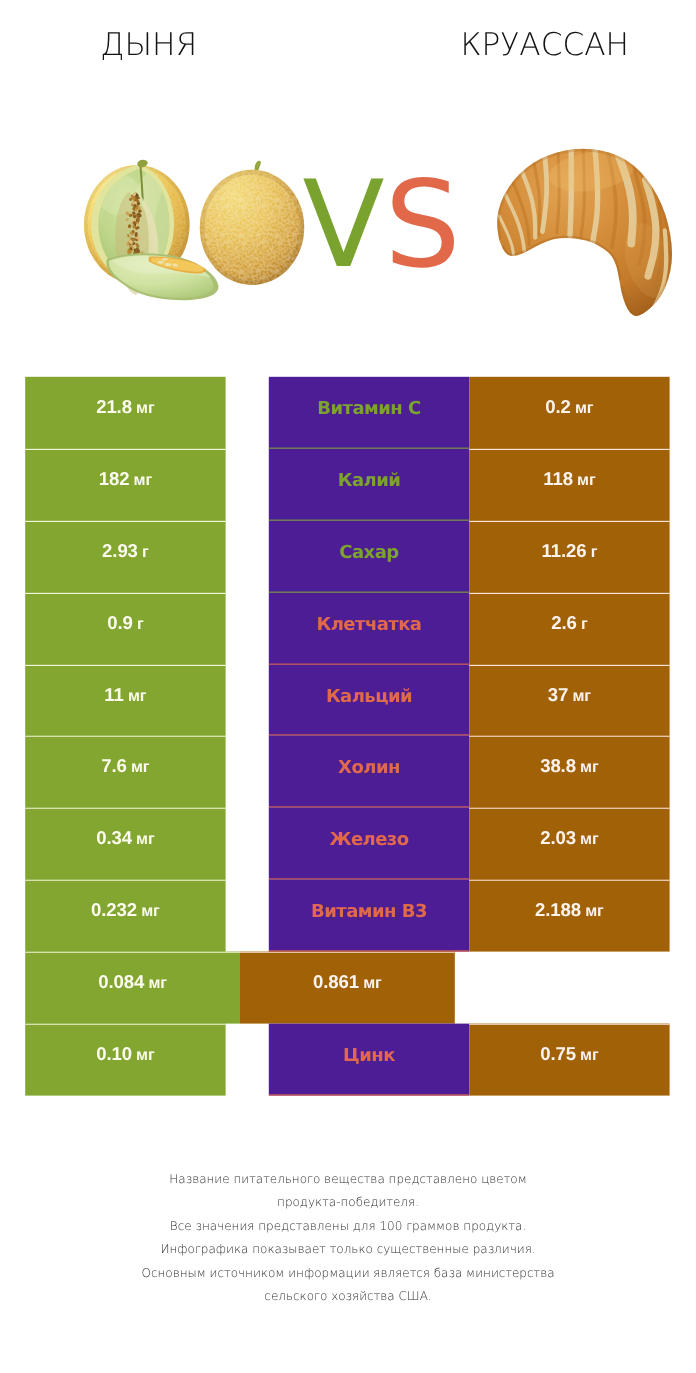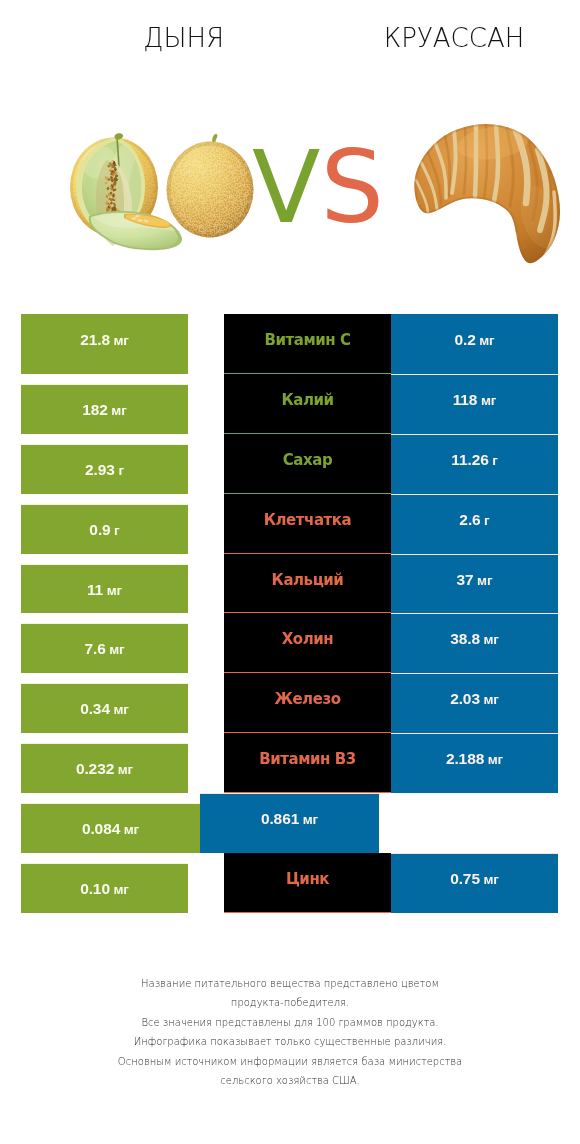--- a/index.html
+++ b/index.html
@@ -2,37 +2,37 @@
 <html><head>
 <meta charset="utf-8">
 <title>vs</title>
 <style>
   html,body{margin:0;padding:0;}
   body{width:580px;height:1144px;background:#ffffff;font-family:"Liberation Sans",sans-serif;overflow:hidden;position:relative;}
   .page{position:relative;width:580px;height:1144px;}
   
   .titles{position:absolute;left:0;top:0;width:580px;height:72px;}
   .title{position:absolute;top:25px;font-family:"DejaVu Sans",sans-serif;font-weight:300;font-size:26px;color:#131313;text-align:center;line-height:26px;}
-  .title.left{left:24px;width:200px;text-align:right;}
+  .title.left{left:24px;width:200px;}
   .title.right{left:354px;width:200px;}
   
   .hero{position:absolute;left:0;top:110px;width:580px;height:175px;margin-left:26px;}
   .vs{position:absolute;left:226px;top:28px;font-size:0;font-family:"DejaVu Sans",sans-serif;}
   .vs span{font-size:100px;font-weight:400;line-height:100px;}
   .vs .v{color:#7aa22e;}
   .vs .s{color:#e1694a;}
   
   .table{position:absolute;left:21px;top:314px;width:537px;}
   .row{display:flex;height:59.9px;position:relative;}
-  .row+.row .cell.left{box-shadow:inset 0 1px 0 #f2f5d8;margin-top:10px;}
+  .row+.row .cell.left{box-shadow:inset 0 1px 0 #f2f5d8;}
   .row+.row .cell.right{box-shadow:inset 0 1px 0 #fbe4da;}
   .cell{width:179px;display:flex;align-items:baseline;justify-content:center;box-sizing:border-box;padding-top:17px;}
   .cell.left{background:#82a62f;color:#fbfbef;}
-  .cell.right{background:#0369a1;color:#fdf3ee;}
-  .cell.mid{background:#000000;margin-left:36px;}
+  .cell.right{background:#a16207;color:#fdf3ee;}
+  .cell.mid{background:#4c1d95;margin-left:36px;}
   .val{font-weight:700;font-size:15.5px;letter-spacing:-0.1px;text-align:right;}
   .unit{font-weight:700;font-size:13.5px;margin-left:3.5px;letter-spacing:-0.1px;}
   .name{font-family:"DejaVu Sans",sans-serif;font-weight:700;font-size:15px;letter-spacing:-0.45px;}
   
   .footer{position:absolute;left:0;top:974px;width:580px;text-align:center;font-family:"DejaVu Sans",sans-serif;font-weight:300;font-size:10px;line-height:19.4px;color:#2f2f2f;}
 </style>
 </head>
 <body>
 
 <div class="page">

